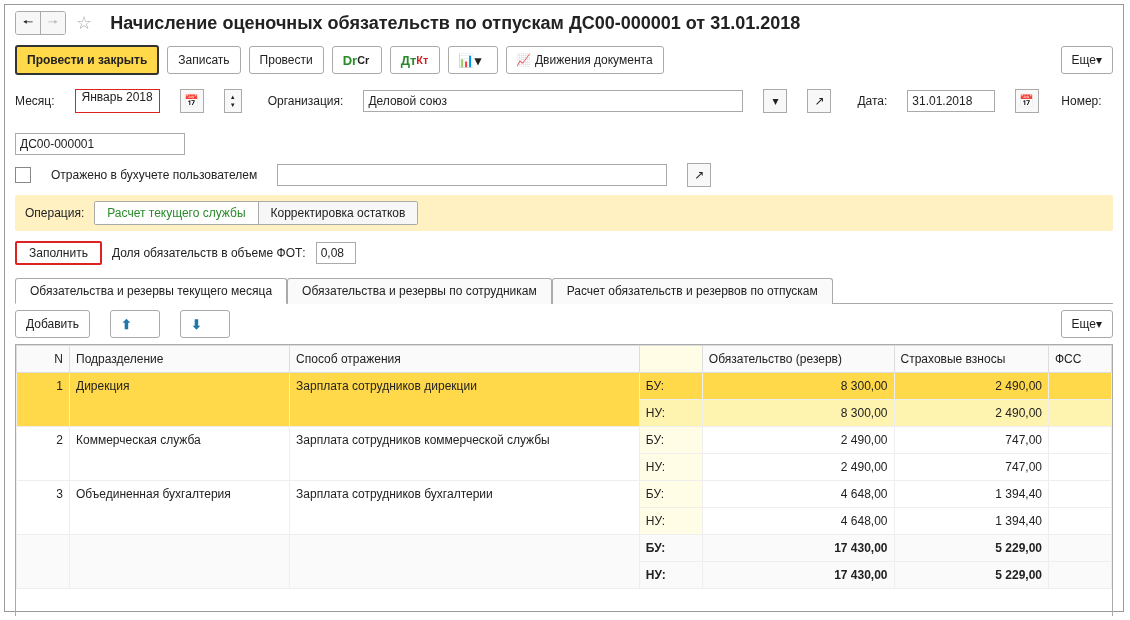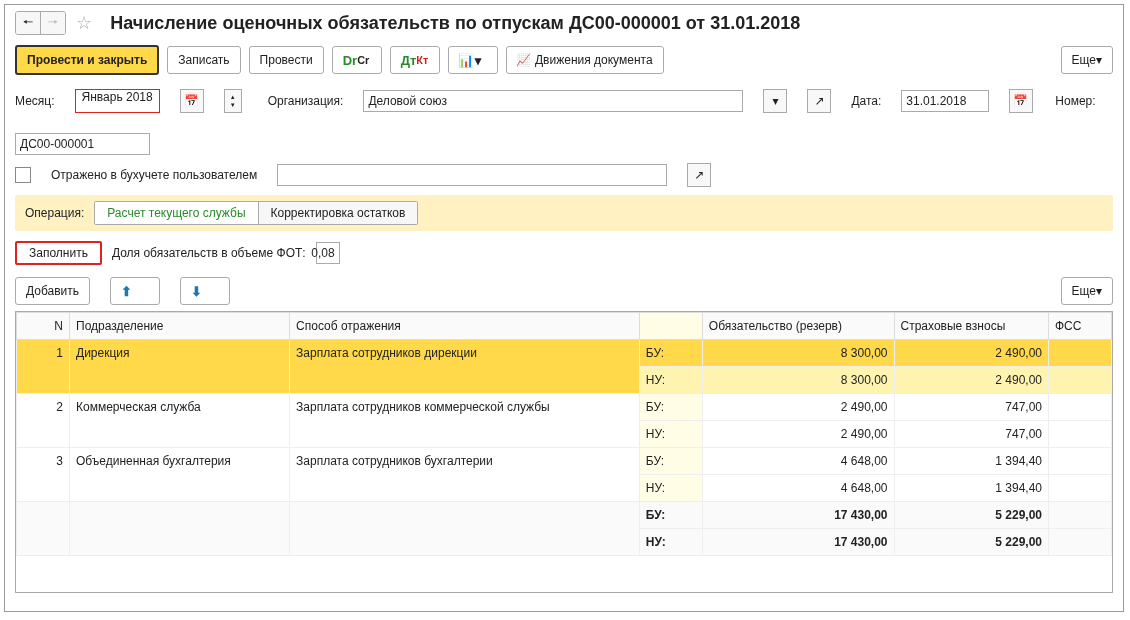--- a/index.html
+++ b/index.html
@@ -93,27 +93,27 @@
         <div>▲</div>
         <div>▼</div>
       </div>
     <span class="lbl" style="margin-left:6px">Организация:</span>
     <div class="input" style="width:380px">
         <span>Деловой союз</span>
         <span class="spacer"></span>
       </div>
     <div class="dropdown-btn">▾</div>
     <div class="open-btn">↗</div>
-    <span class="lbl" style="">Дата:</span>
+    <span class="lbl" style="margin-left:6px">Дата:</span>
     <div class="input" style="width:88px">
         <span>31.01.2018</span>
       </div>
     <div class="date-icon">📅</div>
     <span class="lbl" style="margin-left:2px">Номер:</span>
-    <div class="input" style="width:135px">
+    <div class="input" style="width:170px">
         <span>ДС00-000001</span>
       </div>
   </div>
 
   <div class="row">
     <div class="checkbox"></div>
     <span class="lbl">Отражено в бухучете пользователем</span>
     <div class="input" style="width:390px"></div>
     <div class="open-btn">↗</div>
   </div>
@@ -122,25 +122,30 @@
     <span class="lbl">Операция:</span>
     <div class="seg">
       <div class="seg-btn seg-active">Расчет текущего службы</div>
       <div class="seg-btn">Корректировка остатков</div>
     </div>
   </div>
 
   <div class="fill-row">
     <div class="fill-btn">Заполнить</div>
     <span class="lbl">Доля обязательств в объеме ФОТ:</span>
-    <div class="input" style="width:24px;text-align:right;justify-content:flex-end">
+    <div class="input" style="width:40px;text-align:right;">
         <span>0,08</span>
       </div>
   </div>
 
+  <div class="tabs">
+    <div class="tab tab-active">Обязательства и резервы текущего месяца</div>
+    <div class="tab">Обязательства и резервы по сотрудникам</div>
+    <div class="tab">Расчет обязательств и резервов по отпускам</div>
+  </div>
 
   <div class="grid-toolbar">
     <div class="btn">Добавить</div>
     <div class="btn icon-btn" style="color:#27a">⬆</div>
     <div class="btn icon-btn" style="color:#27a">⬇</div>
     <div class="spacer"></div>
     <div class="btn"><span>Еще</span> ▾</div>
   </div>
 
   <div class="grid-wrap">

